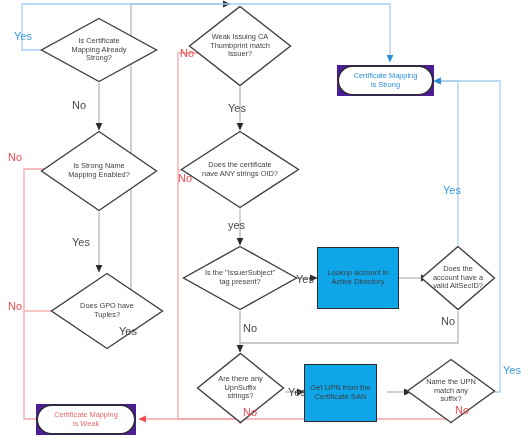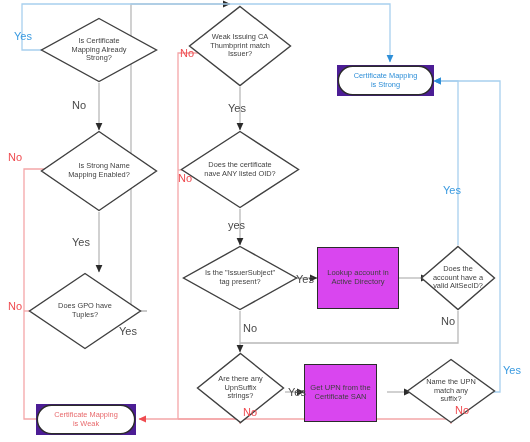--- a/index.html
+++ b/index.html
@@ -6,21 +6,21 @@
   body{font-family:"Liberation Sans",sans-serif;}
   #canvas{position:relative;width:530px;height:442px;overflow:hidden;background:#fff;}
   #wires{position:absolute;left:0;top:0;width:530px;height:442px;}
   .node{position:absolute;display:flex;align-items:center;justify-content:center;text-align:center;box-sizing:border-box;}
   .node .lbl{line-height:1.18;white-space:pre-line;}
   
   .dec{color:#404040;}
   .dec .dshape{position:absolute;left:0;top:0;width:100%;height:100%;}
   .dec .lbl{position:relative;z-index:2;font-size:7.4px;color:#3f3f3f;padding:0 2px;}
   
-  .proc{border:1.2px solid #2b2b2b;background:#d946ef;justify-content:center;}
+  .proc{border:1.2px solid #2b2b2b;background:#0ea5e9;justify-content:center;}
   .proc .lbl{font-size:7.6px;color:#3f3f3f;}
   
   .term{background:#4c1d95;}
   .term .tshape{position:absolute;left:0;top:0;width:100%;height:100%;}
   .term .lbl{position:relative;z-index:2;font-size:7.4px;}
   .term.strong .lbl{color:#2e8fd8;}
   .term.weak .lbl{color:#e8696c;}
   .elabel{position:absolute;font-size:11px;line-height:1;}
   .e-gray{color:#4a4a4a;}
   .e-red{color:#ef4b50;}
@@ -113,29 +113,29 @@
 
   <div class="node dec" style="left:40px;top:17px;width:118px;height:66px;">
     <svg class="dshape" viewBox="0 0 118 66">
       <polygon points="59,1.5 116.5,33 59,64.5 1.5,33" fill="#fff" stroke="#404040" stroke-width="1.4"></polygon>
     </svg>
     <span class="lbl">Is Certificate
 Mapping Already
 Strong?</span>
   </div>
 
-  <div class="node dec" style="left:40px;top:130px;width:118px;height:82px;text-align:right;">
+  <div class="node dec" style="left:40px;top:130px;width:118px;height:82px;">
     <svg class="dshape" viewBox="0 0 118 82">
       <polygon points="59,1.5 116.5,41 59,80.5 1.5,41" fill="#fff" stroke="#404040" stroke-width="1.4"></polygon>
     </svg>
     <span class="lbl">Is Strong Name
 Mapping Enabled?</span>
   </div>
 
-  <div class="node dec" style="left:28px;top:272px;width:114px;height:78px;">
+  <div class="node dec" style="left:50px;top:272px;width:114px;height:78px;">
     <svg class="dshape" viewBox="0 0 114 78">
       <polygon points="57,1.5 112.5,39 57,76.5 1.5,39" fill="#fff" stroke="#404040" stroke-width="1.4"></polygon>
     </svg>
     <span class="lbl">Does GPO have
 Tuples?</span>
   </div>
 
   <div class="node dec" style="left:188px;top:5px;width:104px;height:82px;">
     <svg class="dshape" viewBox="0 0 104 82">
       <polygon points="52,1.5 102.5,41 52,80.5 1.5,41" fill="#fff" stroke="#404040" stroke-width="1.4"></polygon>
@@ -143,21 +143,21 @@
     <span class="lbl">Weak Issuing CA
 Thumbprint match
 Issuer?</span>
   </div>
 
   <div class="node dec" style="left:180px;top:130px;width:120px;height:79px;">
     <svg class="dshape" viewBox="0 0 120 79">
       <polygon points="60,1.5 118.5,39.5 60,77.5 1.5,39.5" fill="#fff" stroke="#404040" stroke-width="1.4"></polygon>
     </svg>
     <span class="lbl">Does the certificate
-nave ANY listed OID?</span>
+nave ANY strings OID?</span>
   </div>
 
   <div class="node dec" style="left:182px;top:245px;width:116px;height:66px;">
     <svg class="dshape" viewBox="0 0 116 66">
       <polygon points="58,1.5 114.5,33 58,64.5 1.5,33" fill="#fff" stroke="#404040" stroke-width="1.4"></polygon>
     </svg>
     <span class="lbl">Is the "IssuerSubject"
 tag present?</span>
   </div>
 

